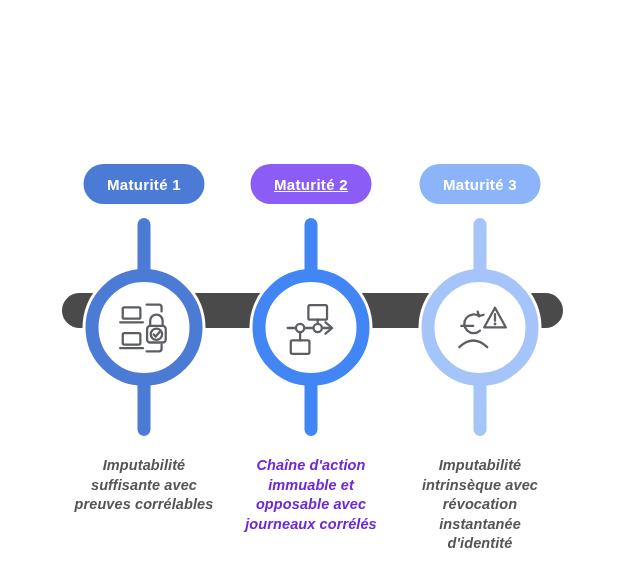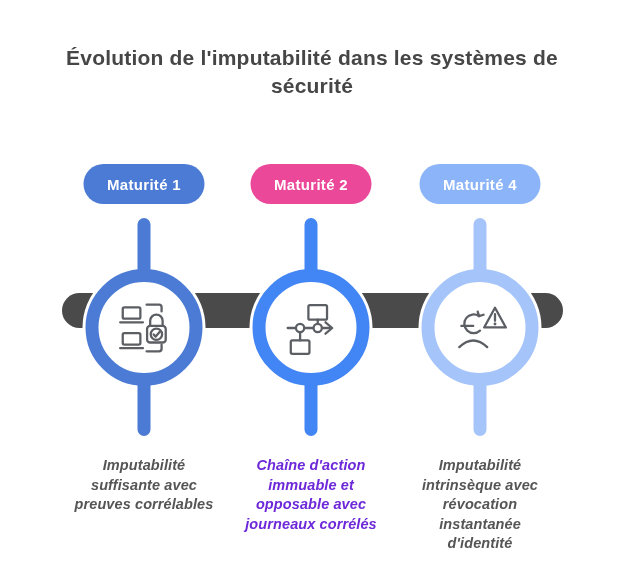--- a/index.html
+++ b/index.html
@@ -47,22 +47,20 @@
     position:absolute;top:440px;left:50%;transform:translateX(-50%);
     width:170px;text-align:center;font-size:14.5px;font-weight:700;
     line-height:19.5px;color:#555555;white-space:pre-line;letter-spacing:.1px;font-style:italic;
   }
 </style>
 </head>
 <body>
 
 <div class="canvas">
 
-  <h1 class="title" style="color: rgb(70, 70, 70);">Évolution de l'imputabilité dans les systèmes de
-sécurité</h1>
 
   <div class="band" style="background-color: rgb(74, 74, 74);"></div>
 
   <div class="stage stage-1">
     <div class="pill" style="background-color: rgb(75, 123, 212);">Maturité 1</div>
     <div class="stem stem-top" style="background-color: rgb(75, 123, 212);"></div>
     <div class="ring" style="border-color: rgb(75, 123, 212);">
       <svg class="icon" viewBox="0 0 56 56">
         <rect x="7" y="8" width="17" height="11" rx="1.5"></rect>
         <path d="M4.5 22.5 H26.5"></path>
@@ -76,21 +74,21 @@
         <path d="M36.8 34.2 l2 2.1 l4 -4.6"></path>
       </svg>
     </div>
     <div class="stem stem-bottom" style="background-color: rgb(75, 123, 212);"></div>
     <div class="caption" style="color: rgb(85, 85, 85);">Imputabilité
 suffisante avec
 preuves corrélables</div>
   </div>
 
   <div class="stage stage-2">
-    <div class="pill" style="background-color: #ec4899;">Maturité 2</div>
+    <div class="pill" style="background-color: #8b5cf6; text-decoration: underline;">Maturité 2</div>
     <div class="stem stem-top" style="background-color: rgb(66, 133, 244);"></div>
     <div class="ring" style="border-color: rgb(66, 133, 244);">
       <svg class="icon" viewBox="0 0 56 56">
         <path d="M5 28 H46"></path>
         <path d="M41.5 22.5 L48 28 L41.5 33.5"></path>
         <rect x="25" y="6" width="18" height="14" rx="1.5"></rect>
         <path d="M34 20 V24"></path>
         <rect x="8" y="40" width="18" height="13" rx="1.5"></rect>
         <path d="M17 32 V40"></path>
         <circle class="node" cx="17" cy="28" r="4"></circle>
@@ -98,21 +96,21 @@
       </svg>
     </div>
     <div class="stem stem-bottom" style="background-color: rgb(66, 133, 244);"></div>
     <div class="caption" style="color: #6d28d9;">Chaîne d'action
 immuable et
 opposable avec
 journeaux corrélés</div>
   </div>
 
   <div class="stage stage-3">
-    <div class="pill" style="background-color: rgb(140, 180, 248);">Maturité 4</div>
+    <div class="pill" style="background-color: rgb(140, 180, 248);">Maturité 3</div>
     <div class="stem stem-top" style="background-color: rgb(165, 196, 250);"></div>
     <div class="ring" style="border-color: rgb(165, 196, 250);">
       <svg class="icon" viewBox="0 0 56 56">
         <path d="M42 8.5 L52.5 27.5 H31.5 Z"></path>
         <path d="M42 14.5 V21"></path>
         <circle class="dot-fill" cx="42" cy="24.2" r="1.4"></circle>
         <path d="M26.5 16.5 A9 9 0 1 0 27.5 30.5"></path>
         <path d="M26.5 16.5 L31 15.2 M26.5 16.5 L25.3 12.2"></path>
         <path d="M9.5 26 H21"></path>
         <path d="M7.5 46.5 Q21 33.5 34.5 46.5"></path>

